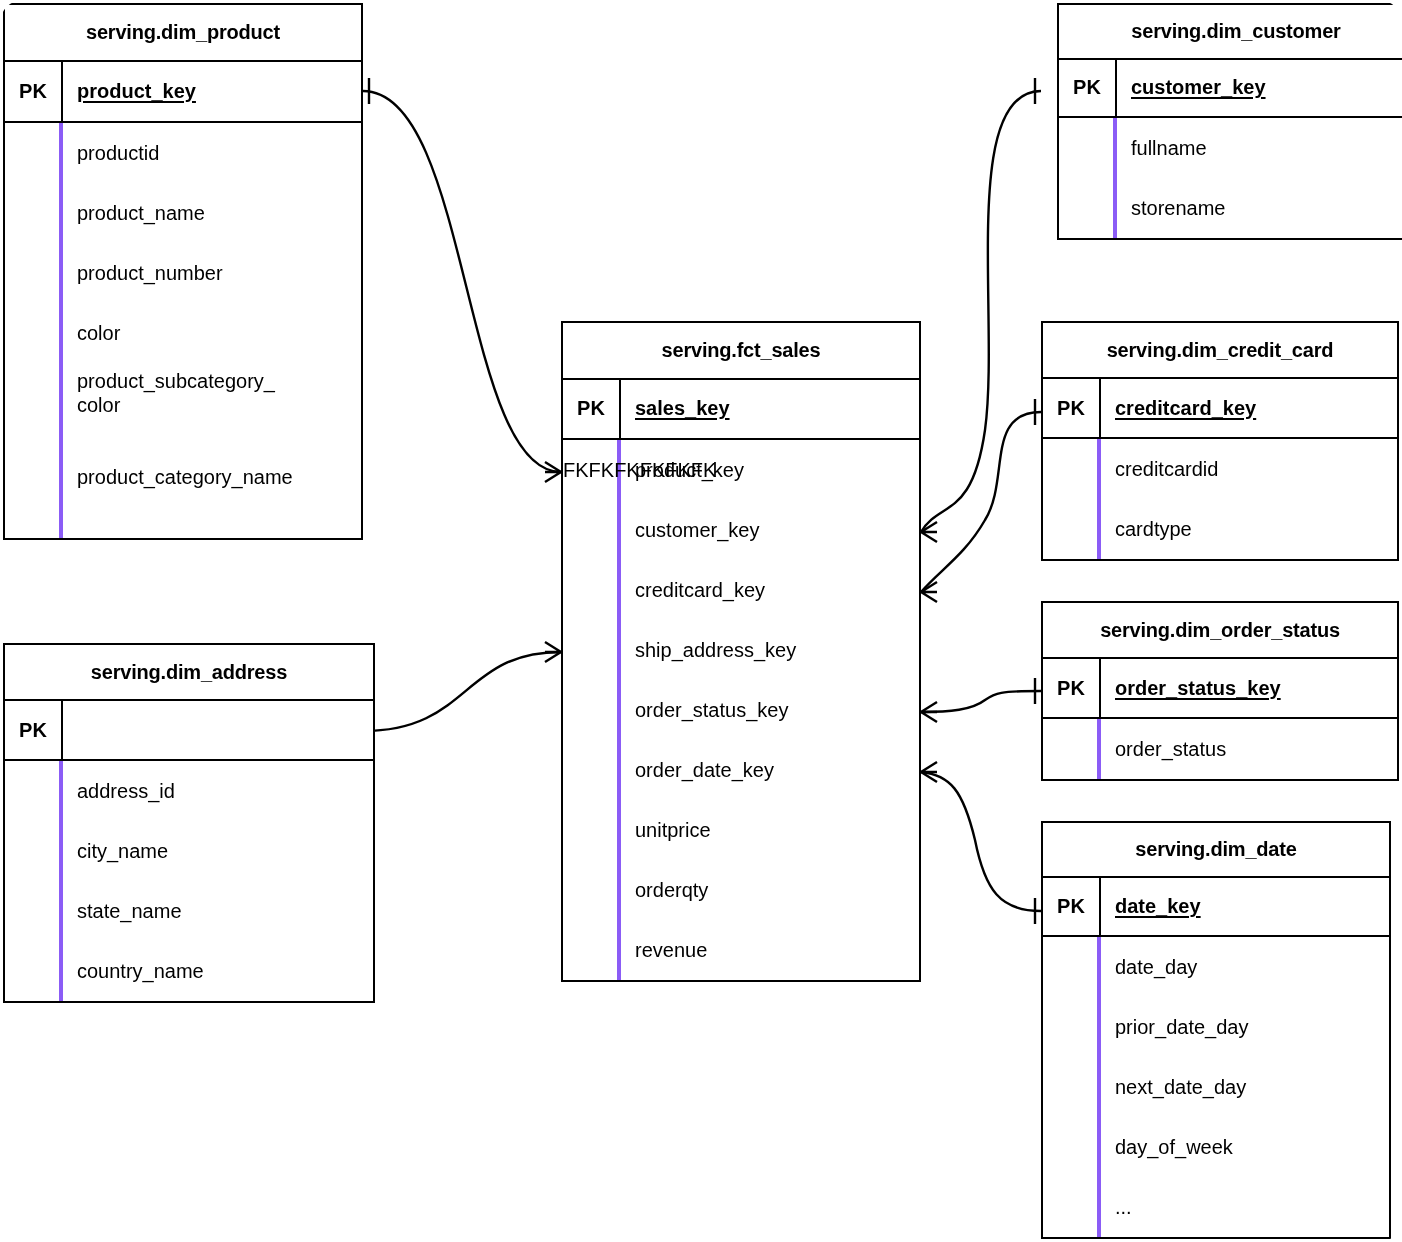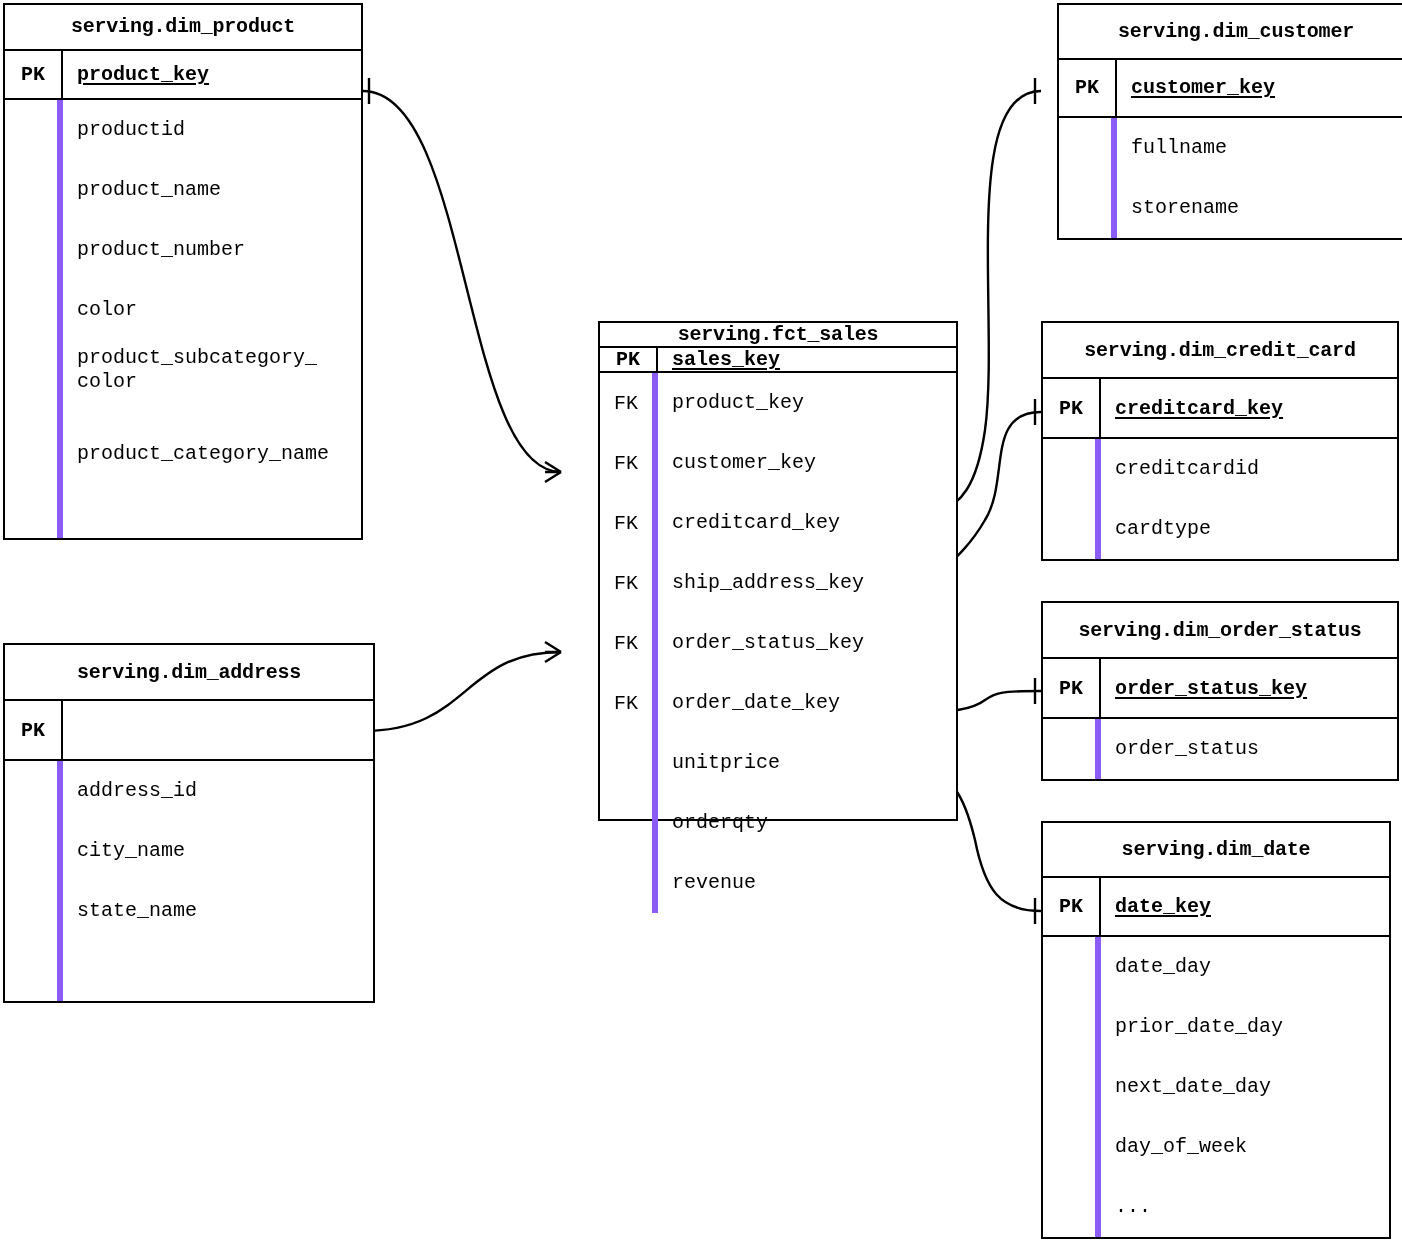--- a/index.html
+++ b/index.html
@@ -1,22 +1,23 @@
 <!DOCTYPE html>
 <html><head>
 <meta charset="utf-8">
 <style>
   html,body{margin:0;padding:0;background:#ffffff;}
   #canvas{
     position:relative;
     width:1402px;height:1242px;
     background:#ffffff;
-    font-family:Liberation Mono, monospace;
+    font-family:Liberation Sans, sans-serif;
     color:#000000;
     overflow:hidden;
+    border-radius:23px;
   }
   .erd-svg{position:absolute;left:0;top:0;width:1402px;height:1242px;}
   .entity{
     position:absolute;
     box-sizing:border-box;
     border:2px solid #000;
     background:#ffffff;
   }
   .ent-title{
     box-sizing:border-box;
@@ -51,22 +52,22 @@
     text-underline-offset:3px;
   }
   .body-rows{
     box-sizing:border-box;
     display:flex;align-items:stretch;
     flex:1 1 auto;
   }
   .tagcol{
     box-sizing:border-box;
     width:58px;flex:0 0 58px;
-    border-right:6px solid #8b5cf6;
-    display:flex;flex-direction:column;
+    border-right:4px solid #8b5cf6;
+    display:flex;flex-direction:row;
   }
   .namecol{
     box-sizing:border-box;
     flex:1 1 auto;
     display:flex;flex-direction:column;
     padding-left:14px;
   }
   .attr-tag{
     height:60px;
     display:flex;align-items:center;justify-content:center;
@@ -76,21 +77,21 @@
     height:60px;
     display:flex;align-items:center;
     font-size:20px;
     line-height:24px;
   }
   .attr-name.tall{height:78px;align-items:flex-start;padding-top:6px;}
   .attr-tag.tall{height:78px;}
   
   #ent-dim_product   {left:3px;  top:3px;   width:360px; height:537px;display:flex;flex-direction:column;}
   #ent-dim_address   {left:3px;  top:643px; width:372px; height:360px;display:flex;flex-direction:column;}
-  #ent-fct_sales     {left:561px;top:321px; width:360px; height:500px;display:flex;flex-direction:column;margin-left:37px;}
+  #ent-fct_sales     {left:561px;top:321px; width:360px; height:661px;display:flex;flex-direction:column;}
   #ent-dim_customer  {left:1041px;top:3px;  width:358px; height:237px;display:flex;flex-direction:column;margin-left:16px;}
   #ent-dim_credit_card{left:1041px;top:321px;width:358px;height:240px;display:flex;flex-direction:column;}
   #ent-dim_order_status{left:1041px;top:601px;width:358px;height:180px;display:flex;flex-direction:column;justify-content:space-between;}
   #ent-dim_date      {left:1041px;top:821px;width:350px; height:418px;display:flex;flex-direction:column;}
 </style>
 </head>
 <body>
 
 <div id="canvas">
 
@@ -160,20 +161,21 @@
       <div class="tagcol">
         <div class="attr-tag"></div>
         <div class="attr-tag"></div>
         <div class="attr-tag"></div>
         <div class="attr-tag"></div>
       </div>
       <div class="namecol">
         <div class="attr-name">address_id</div>
         <div class="attr-name">city_name</div>
         <div class="attr-name">state_name</div>
+        <div class="attr-name">country_name</div>
       </div>
     </div>
   </div>
 
   <div class="entity" id="ent-fct_sales">
     <div class="ent-title">serving.fct_sales</div>
     <div class="pk-row">
       <div class="pk-tag">PK</div>
       <div class="pk-name">sales_key</div>
     </div>

